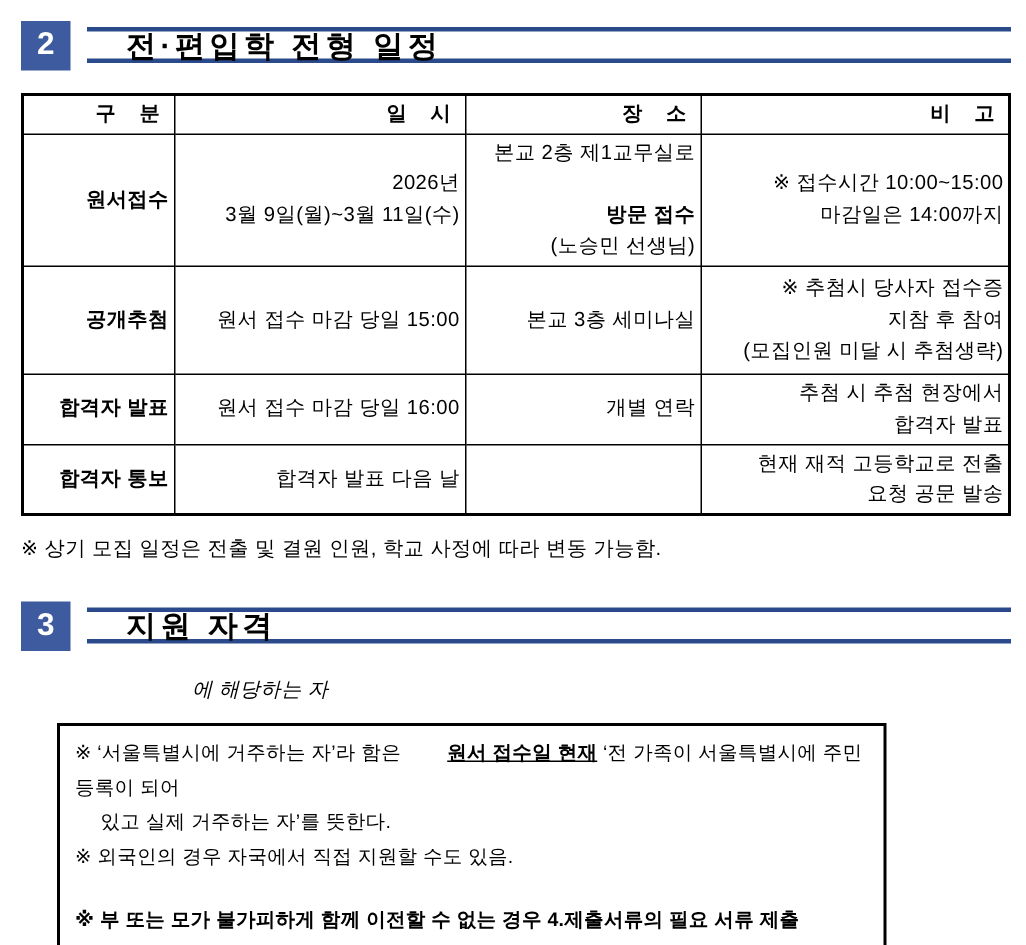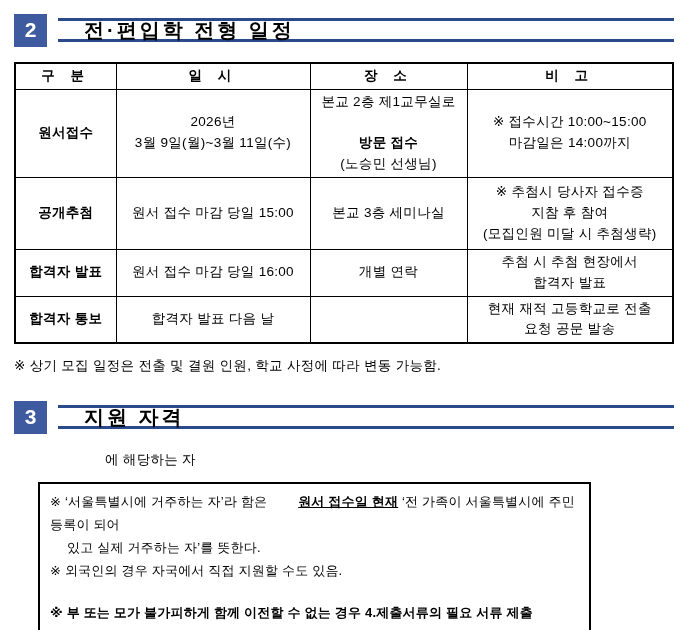--- a/index.html
+++ b/index.html
@@ -21,37 +21,37 @@
     display:flex;align-items:center;padding-left:26px;
     font-size:20px;font-weight:bold;letter-spacing:3px;
   }
   
   table.sched{
     border-collapse:collapse;margin:12px 0 0 14px;
     width:658px;table-layout:fixed;
     border:2px solid #000;
   }
   table.sched th,table.sched td{
-    border:1px solid #000;text-align:center;vertical-align:middle;
+    border:1px solid #000;text-align:right;vertical-align:middle;
     font-size:13.5px;line-height:1.55;padding:2px 3px;box-sizing:border-box;
     letter-spacing:0.3px;
   }
   table.sched th{font-weight:bold;letter-spacing:6px;height:26px;}
   col.c1{width:101px}col.c2{width:194px}col.c3{width:157px}col.c4{width:206px}
   tr.r1{height:85px}tr.r2{height:72px}tr.r3{height:38px}tr.r4{height:45px}
   td.cat{font-weight:bold;}
   .bold{font-weight:bold;margin-top:20px;}
   .bold-u{font-weight:bold;text-decoration:underline;margin-left:27px;}
   
   .footnote{margin:13px 0 10px 14px;font-size:13.5px;letter-spacing:0.3px;}
   
   .sec3-gap{margin-top:22px;}
   .qual{margin:12px 0 0 18px;font-size:13.5px;line-height:1.7;letter-spacing:0.3px;}
   .qual .lbl{font-weight:bold;}
-  .qual-line2{margin-left:87px;}
+  .qual-line2{margin-left:110px;font-style:italic;}
   .notice-box{
     margin:10px 0 0 38px;width:553px;box-sizing:border-box;
     border:2px solid #000;padding:7px 10px 6px 10px;
     font-size:13px;line-height:1.75;letter-spacing:0.2px;
   }
   .notice-cont{margin-left:17px;}
 </style>
 </head>
 <body>
 

